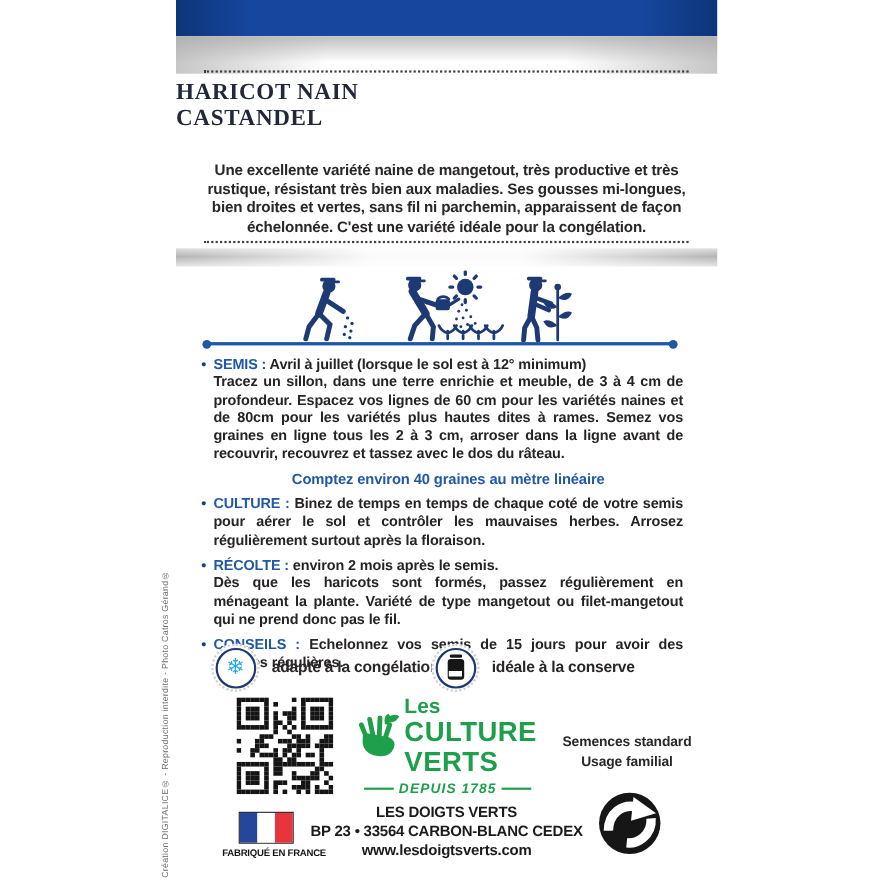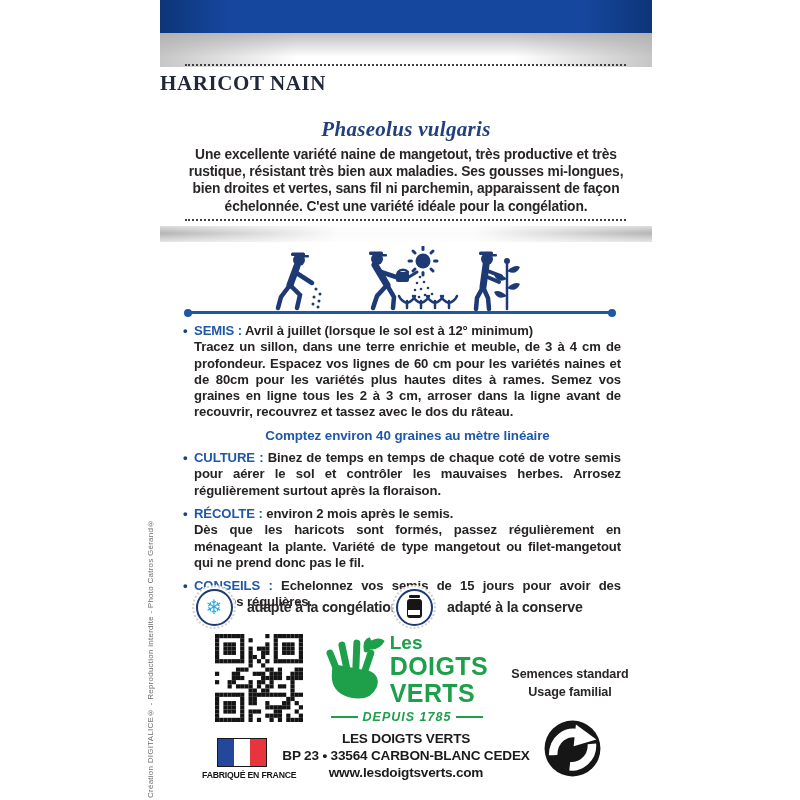--- a/index.html
+++ b/index.html
@@ -99,21 +99,21 @@
 <body>
 
 <div class="packet">
 
   <div class="top-band"></div>
   <div class="top-shade"></div>
 
   <div class="dotted dot1"></div>
 
   <div class="title1">HARICOT NAIN</div>
-  <div class="latin">Phaseolus vulgaris</div>
+  <div class="title2">CASTANDEL</div>
 
   <div class="desc">Une excellente variété naine de mangetout, très productive et très rustique, résistant très bien aux maladies. Ses gousses mi-longues, bien droites et vertes, sans fil ni parchemin, apparaissent de façon échelonnée. C'est une variété idéale pour la congélation.</div>
 
   <div class="dotted dot2"></div>
   <div class="mid-band"></div>
 
   <svg class="figures" viewBox="0 0 430 68">
     <g fill="#1e3a75" stroke="#1e3a75" stroke-linecap="round">
 
       <g>
@@ -232,21 +232,21 @@
       </div>
     </div>
     <span class="feat-label">adapté à la congélation</span>
   </div>
   <div class="feature feat2">
     <div class="stamp">
       <div class="stamp-inner">
         <div class="jar"></div>
       </div>
     </div>
-    <span class="feat-label">adapté à la conserve</span>
+    <span class="feat-label">idéale à la conserve</span>
   </div>
 
   <div class="qr"><svg width="88" height="88" viewBox="0 0 84 84">
         <rect x="0" y="0" width="4" height="4" fill="#141414"></rect>
         <rect x="4" y="0" width="4" height="4" fill="#141414"></rect>
         <rect x="8" y="0" width="4" height="4" fill="#141414"></rect>
         <rect x="12" y="0" width="4" height="4" fill="#141414"></rect>
         <rect x="16" y="0" width="4" height="4" fill="#141414"></rect>
         <rect x="20" y="0" width="4" height="4" fill="#141414"></rect>
         <rect x="24" y="0" width="4" height="4" fill="#141414"></rect>
@@ -478,21 +478,21 @@
             <path d="M12,36 L4,16"></path>
             <path d="M21,32 L16,8"></path>
             <path d="M30,31 L31,6"></path>
             <path d="M39,34 L45,16"></path>
           </g>
           <path d="M6,36 Q4,54 22,60 Q44,66 51,50 Q55,39 44,34 L12,28 Q5,29 6,36z"></path>
         </g>
       </svg>
       <div class="brand-text">
         <div class="brand-l1">Les</div>
-        <div class="brand-l2">DOIGTS</div>
+        <div class="brand-l2">CULTURE</div>
         <div class="brand-l3">VERTS</div>
       </div>
     </div>
     <div class="brand-since">
       <span class="rule"></span>
         <span>DEPUIS 1785</span>
         <span class="rule"></span>
     </div>
   </div>
 

